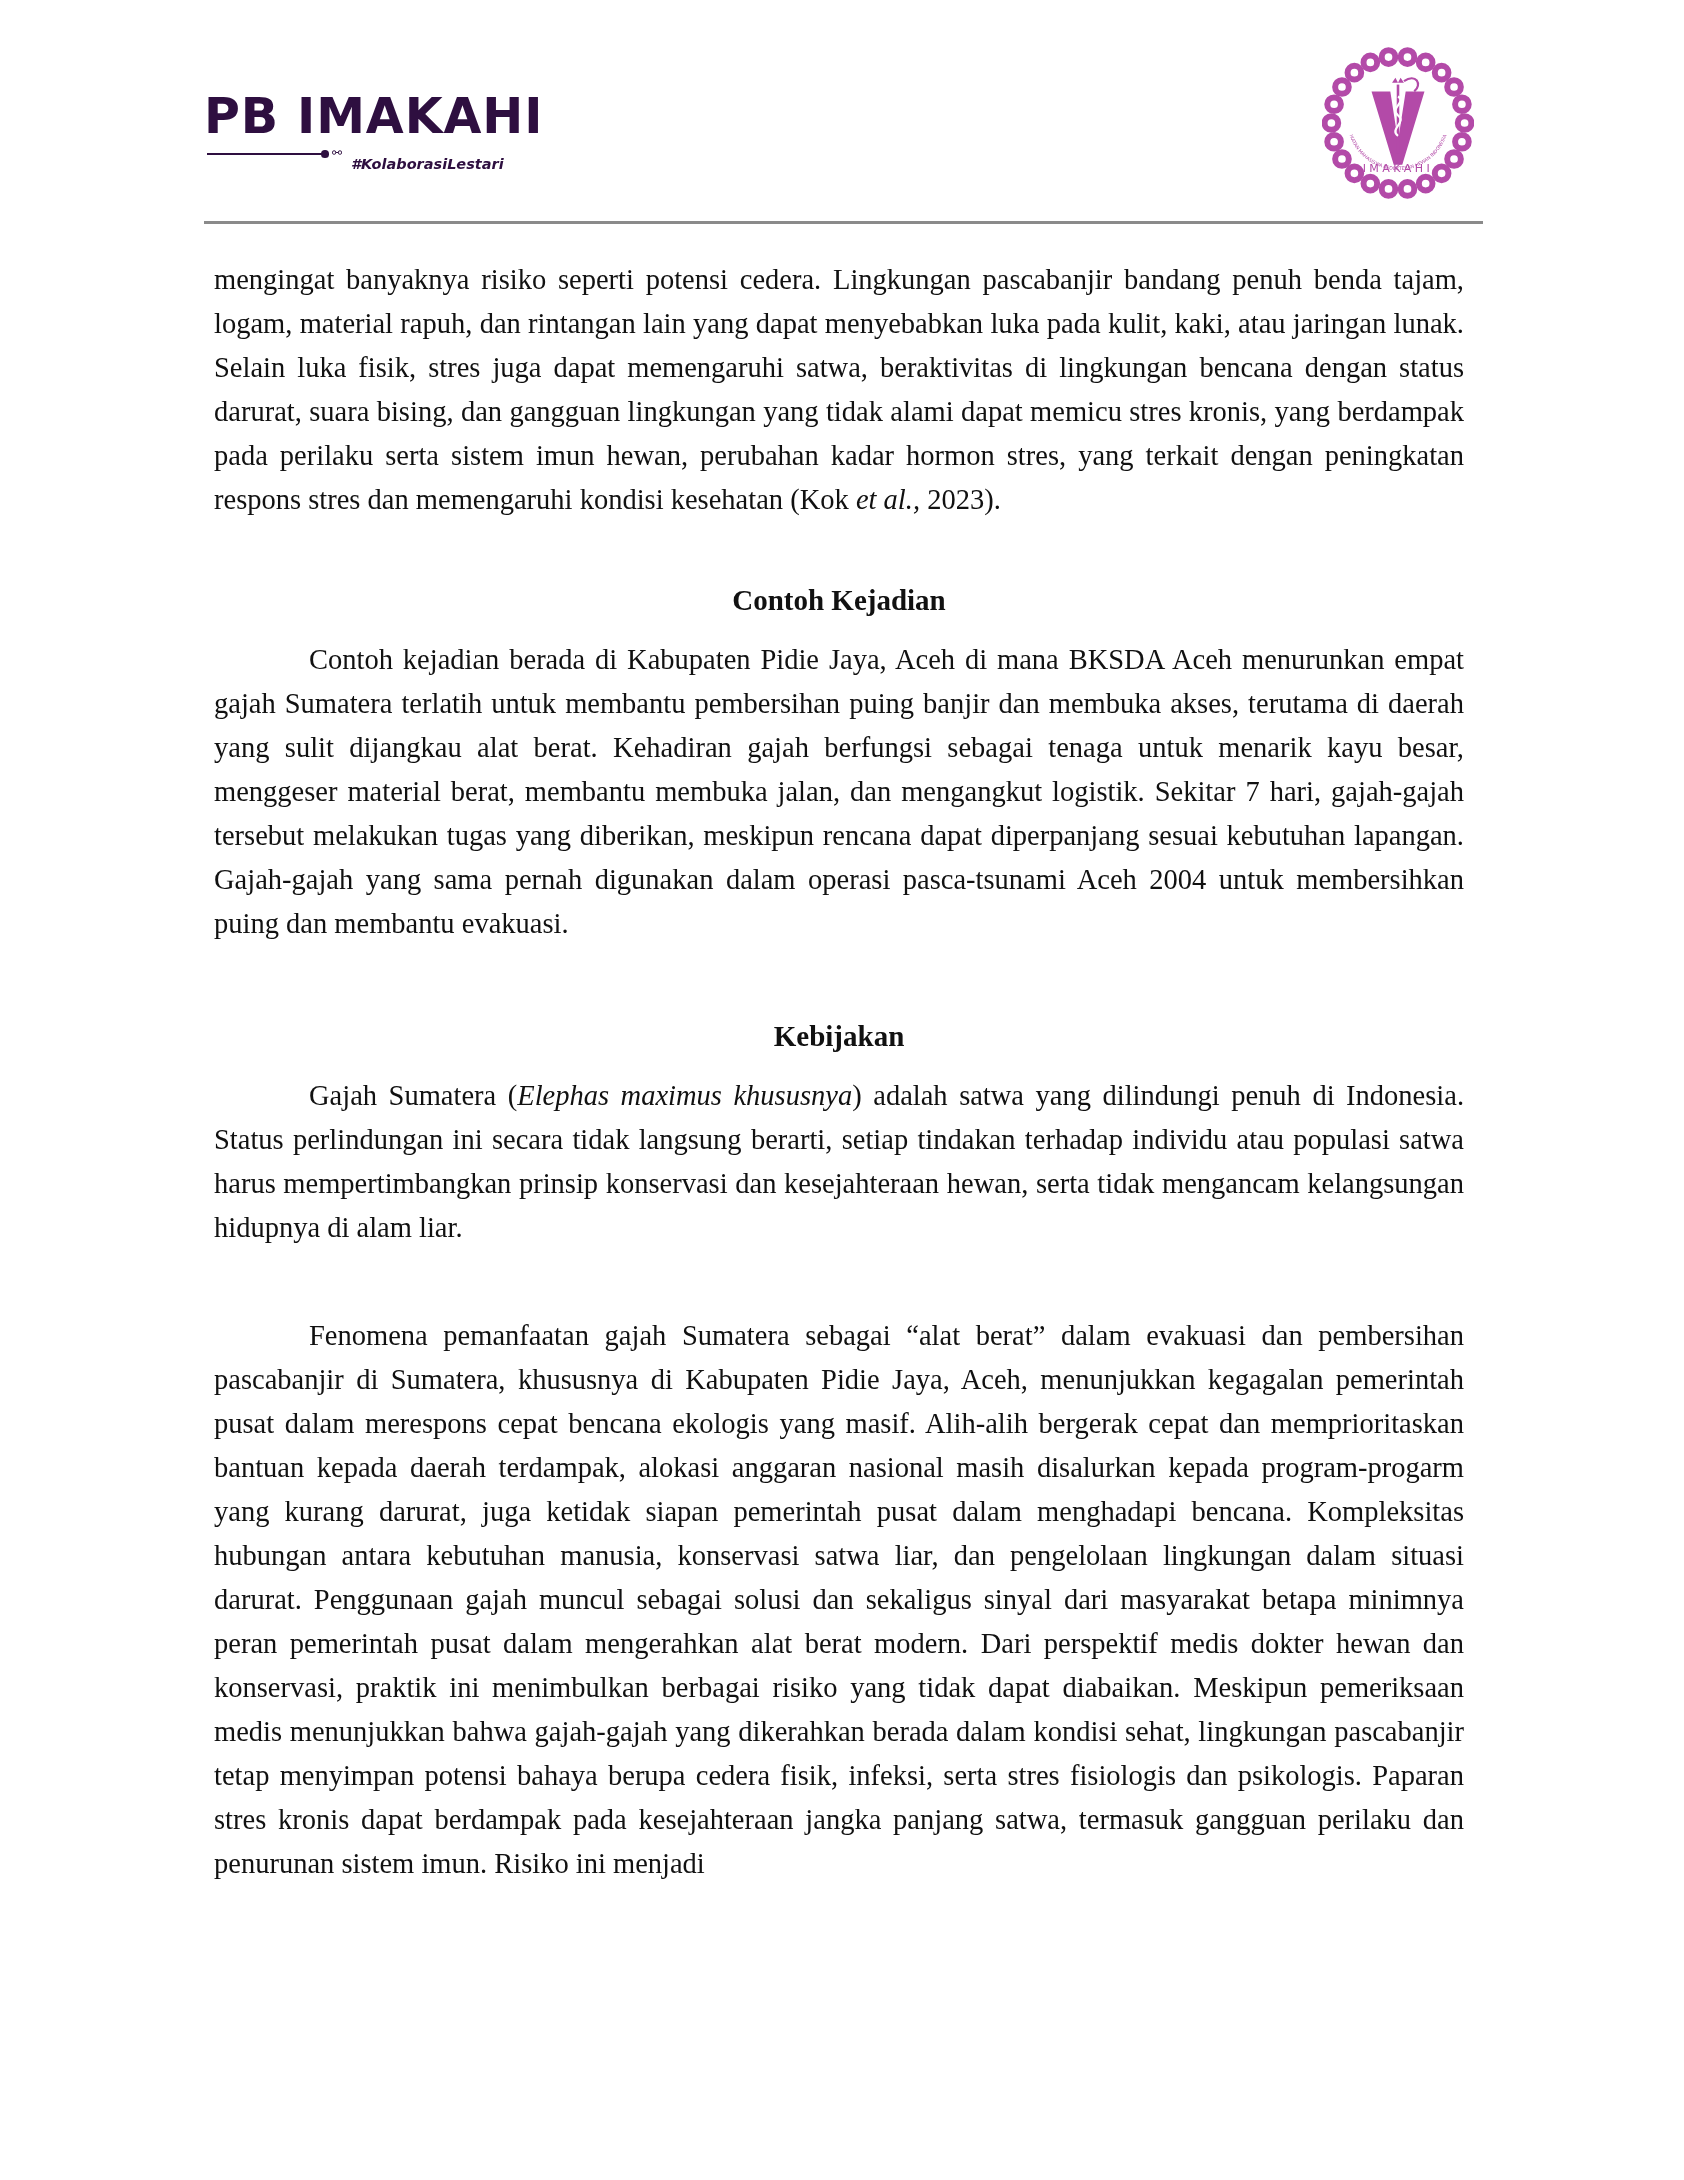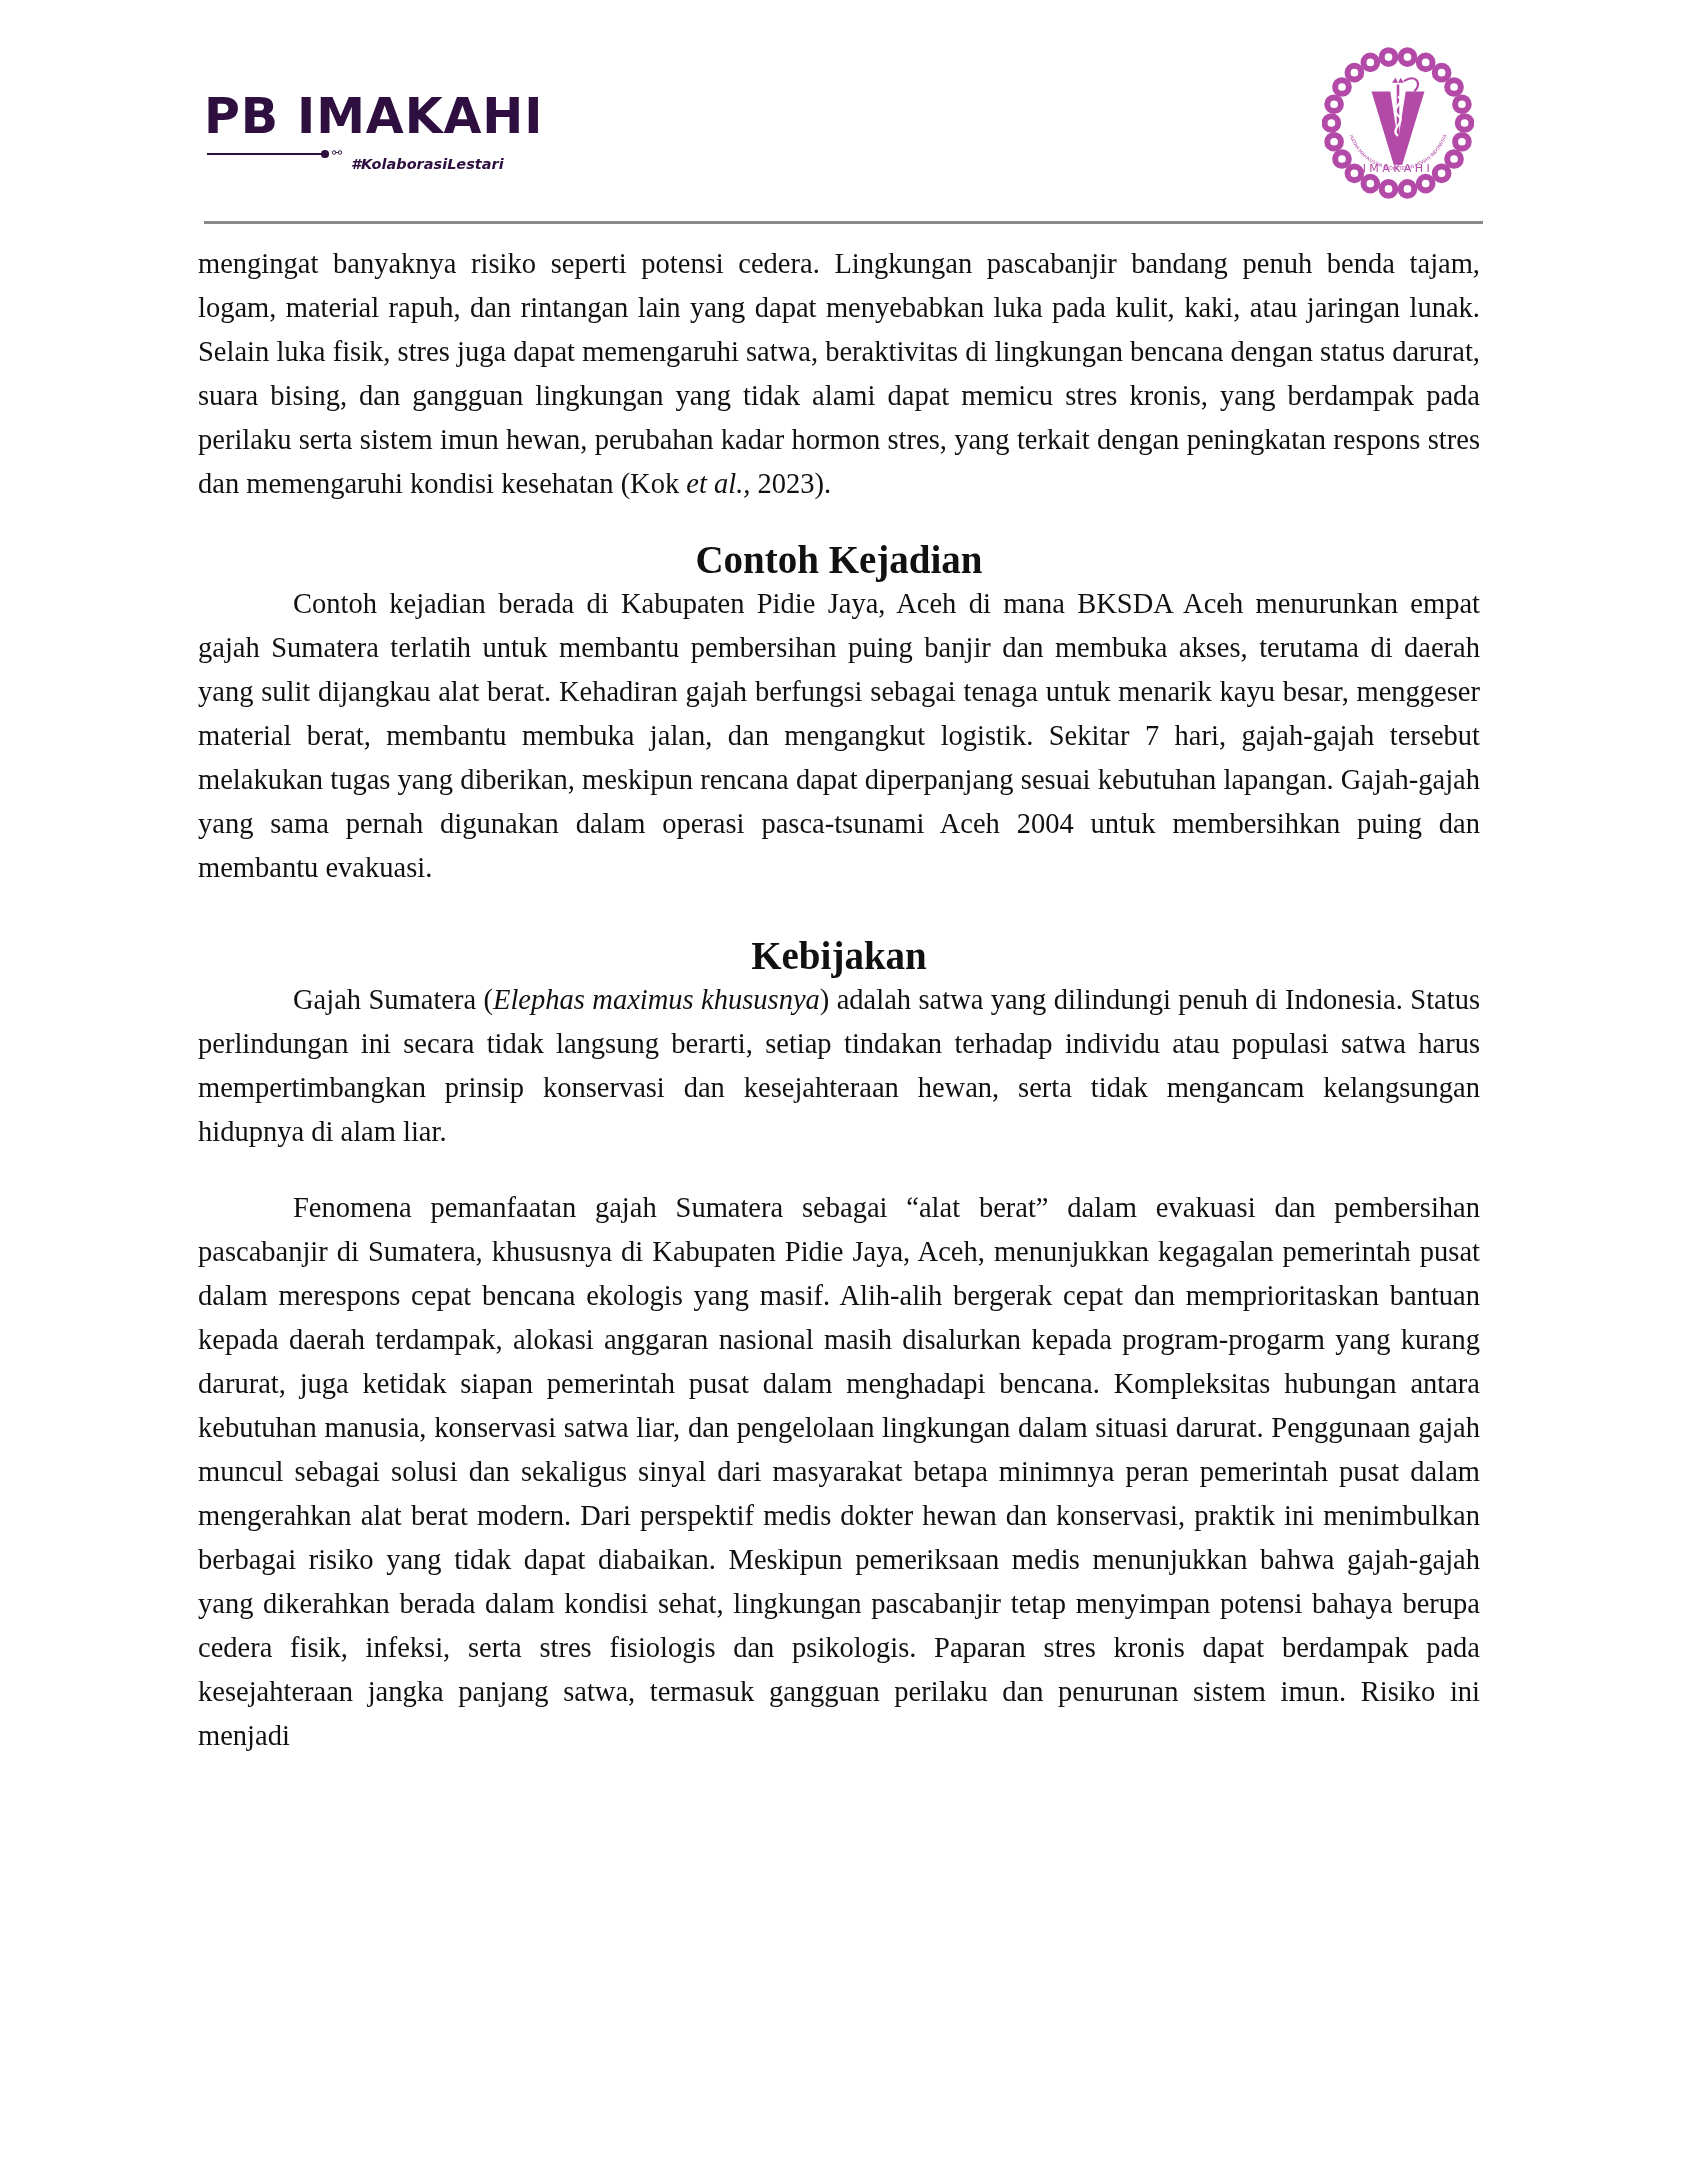--- a/index.html
+++ b/index.html
@@ -10,23 +10,23 @@
   .logo-left .tagline-row { position: relative; height: 19px; margin-top: 0px; }
   .logo-left .tag-line { position: absolute; left: 3.4px; top: 8.5px; width: 115px; height: 2.6px; background: #2e0f40; }
   .logo-left .tag-dot { position: absolute; left: 117px; top: 6px; width: 7.7px; height: 7.7px; border-radius: 50%; background: #2e0f40; }
   .logo-left .tag-link { position: absolute; left: 128px; top: 1.7px; font-size: 12px; color: #2e0f40; font-family: "DejaVu Sans", sans-serif; }
   .logo-left .tagline { position: absolute; left: 147px; top: 12px; font-family: "DejaVu Sans", sans-serif; font-weight: bold; font-style: italic; font-size: 14.5px; color: #2e0f40; white-space: nowrap; }
   .header-title { position: absolute; left: 0; width: 1685px; top: 101px; text-align: center; font-family: "Liberation Serif", serif; font-weight: bold; font-size: 31.5px; color: #111; }
   .logo-right { position: absolute; left: 1322px; top: 47px; width: 152px; height: 152px; }
   .header-rule { position: absolute; left: 204px; top: 221px; width: 1279px; height: 2.6px; background: #8a8a8a; }
 
   .content { position: absolute; left: 198px; top: 242px; width: 1282px; font-size: 28.5px; line-height: 44px; }
-  .content p { margin: 0; text-align: justify; }
+  .content p { margin: 16px; text-align: justify; }
   .content p.indent { text-indent: 95px; }
-  .content h2 { margin: 0; text-align: center; font-weight: bold; font-size: 39px; line-height: 44px; }
+  .content h2 { margin: 8px; text-align: center; font-weight: bold; font-size: 29px; line-height: 44px; }
   .sp-h1 { height: 32px; }
   .sp-h2 { height: 44px; }
   .sp-h3 { height: 32px; }
   em { font-style: italic; }
 </style>
 </head>
 <body>
 
 <div class="header">
   <div class="logo-left">

